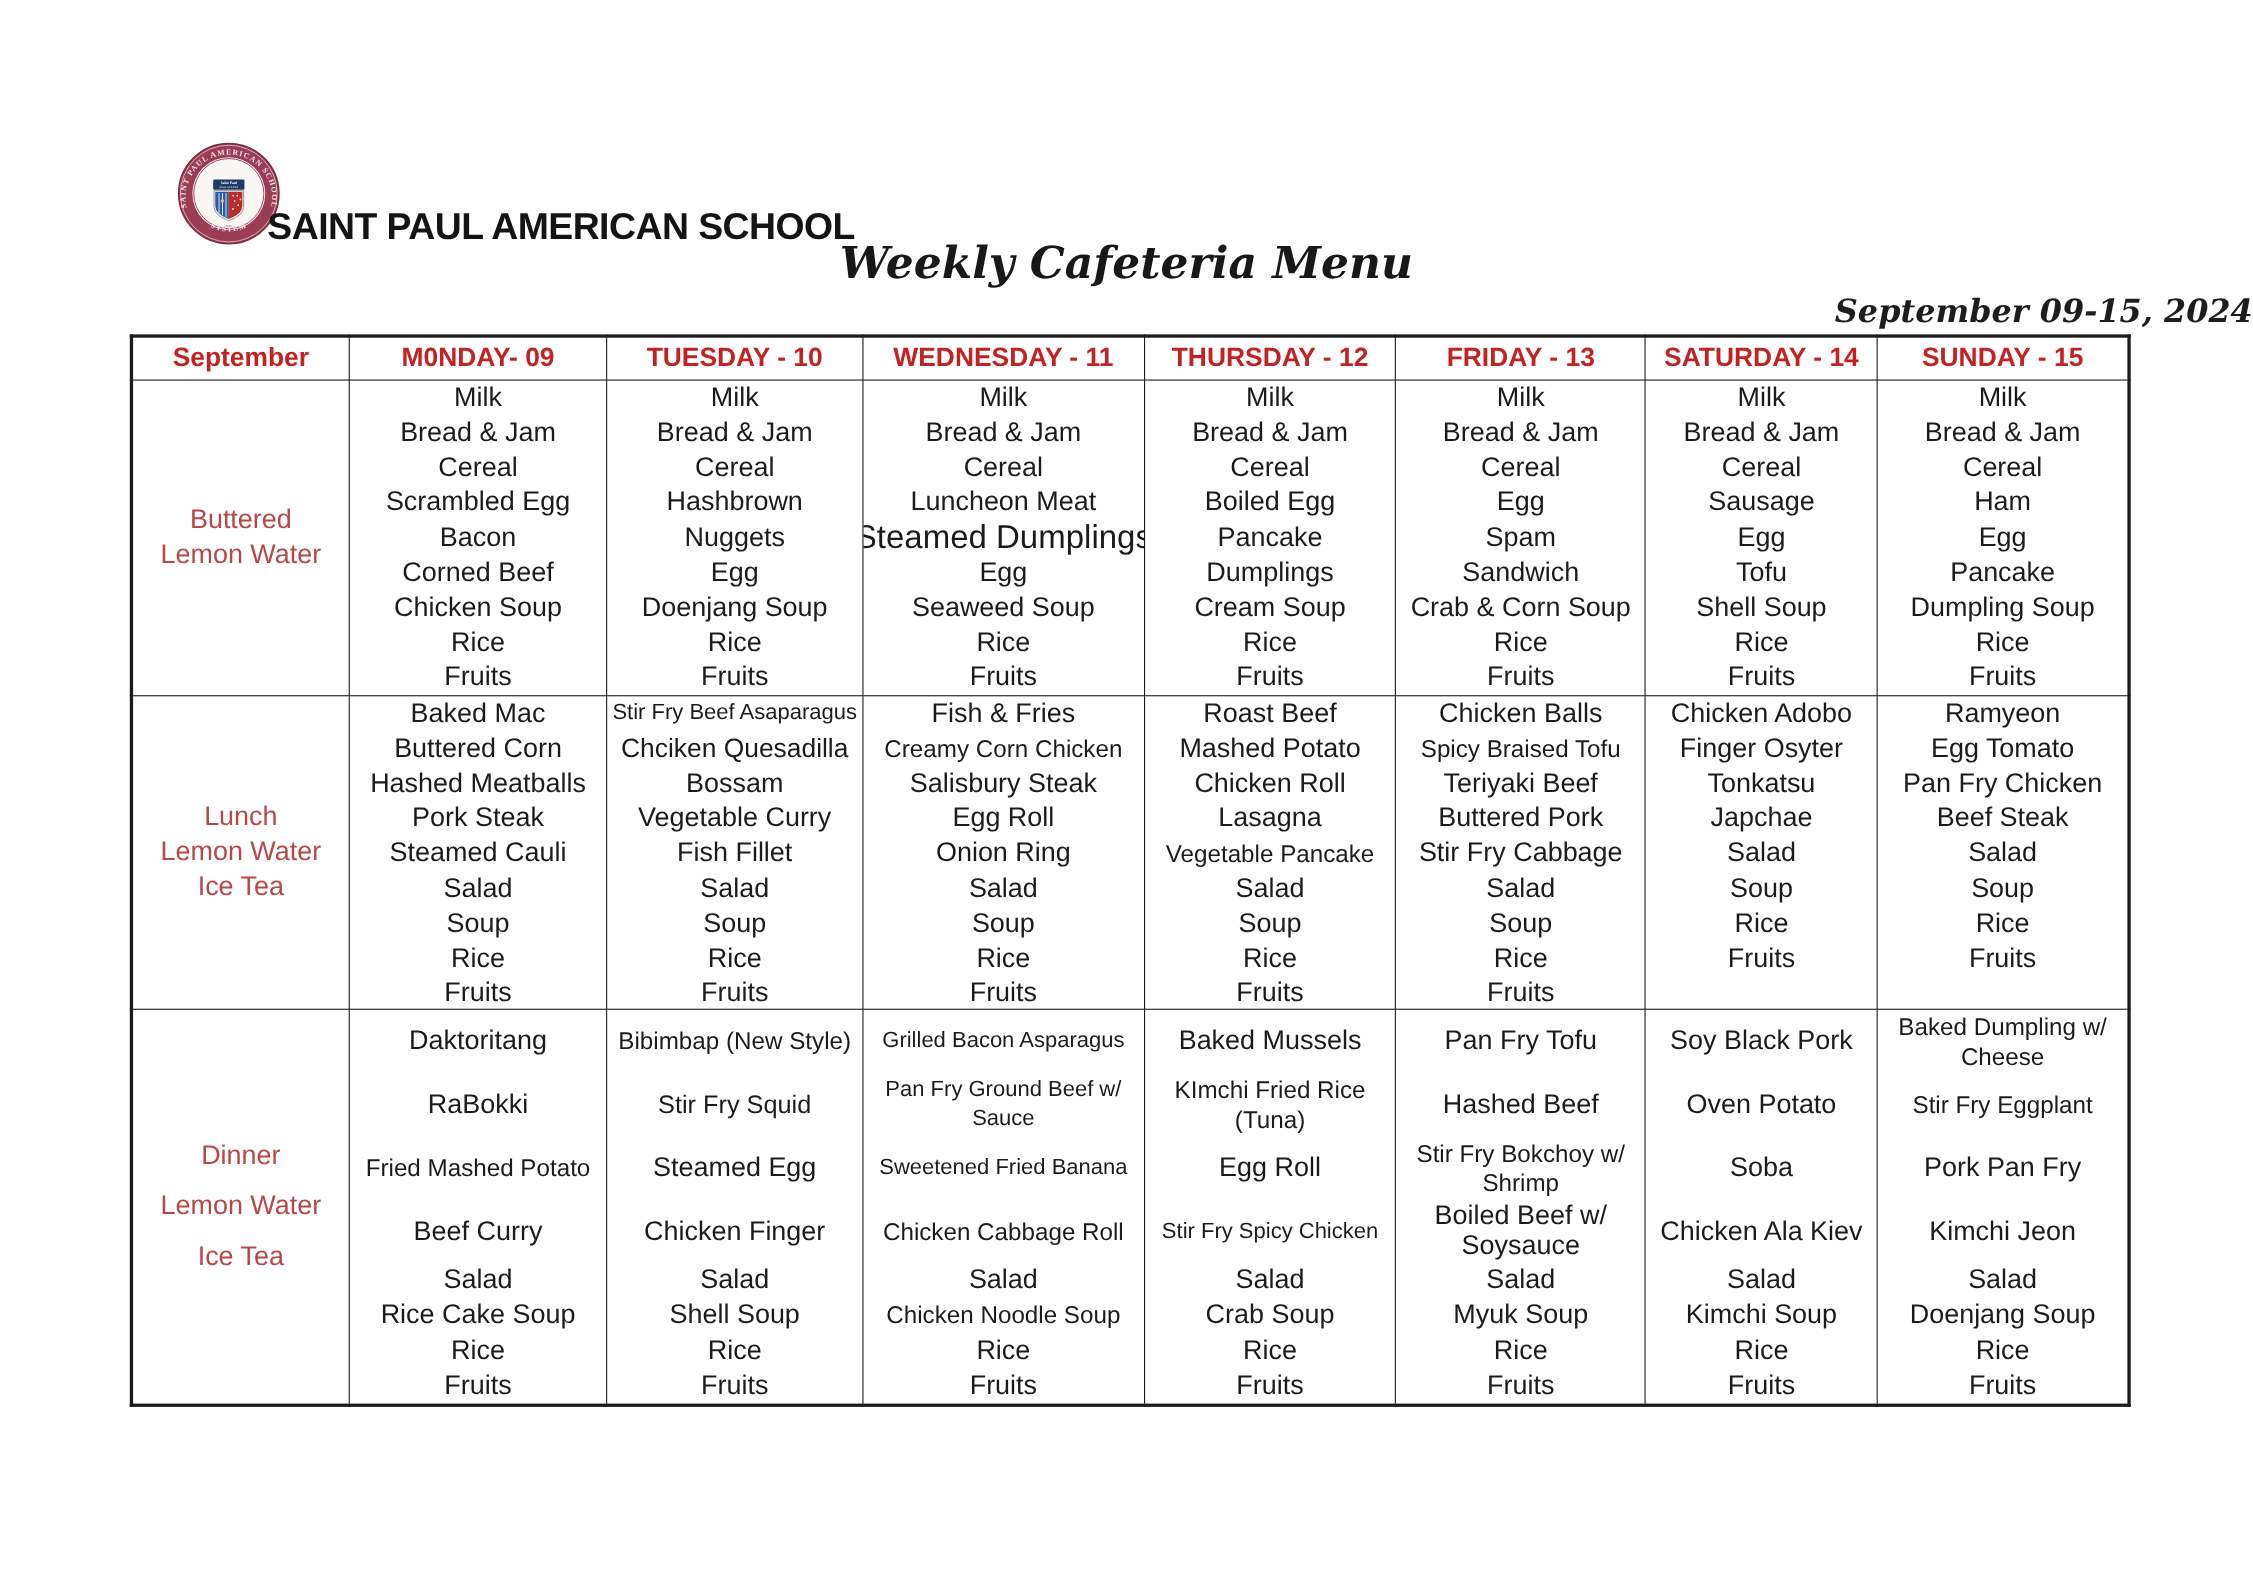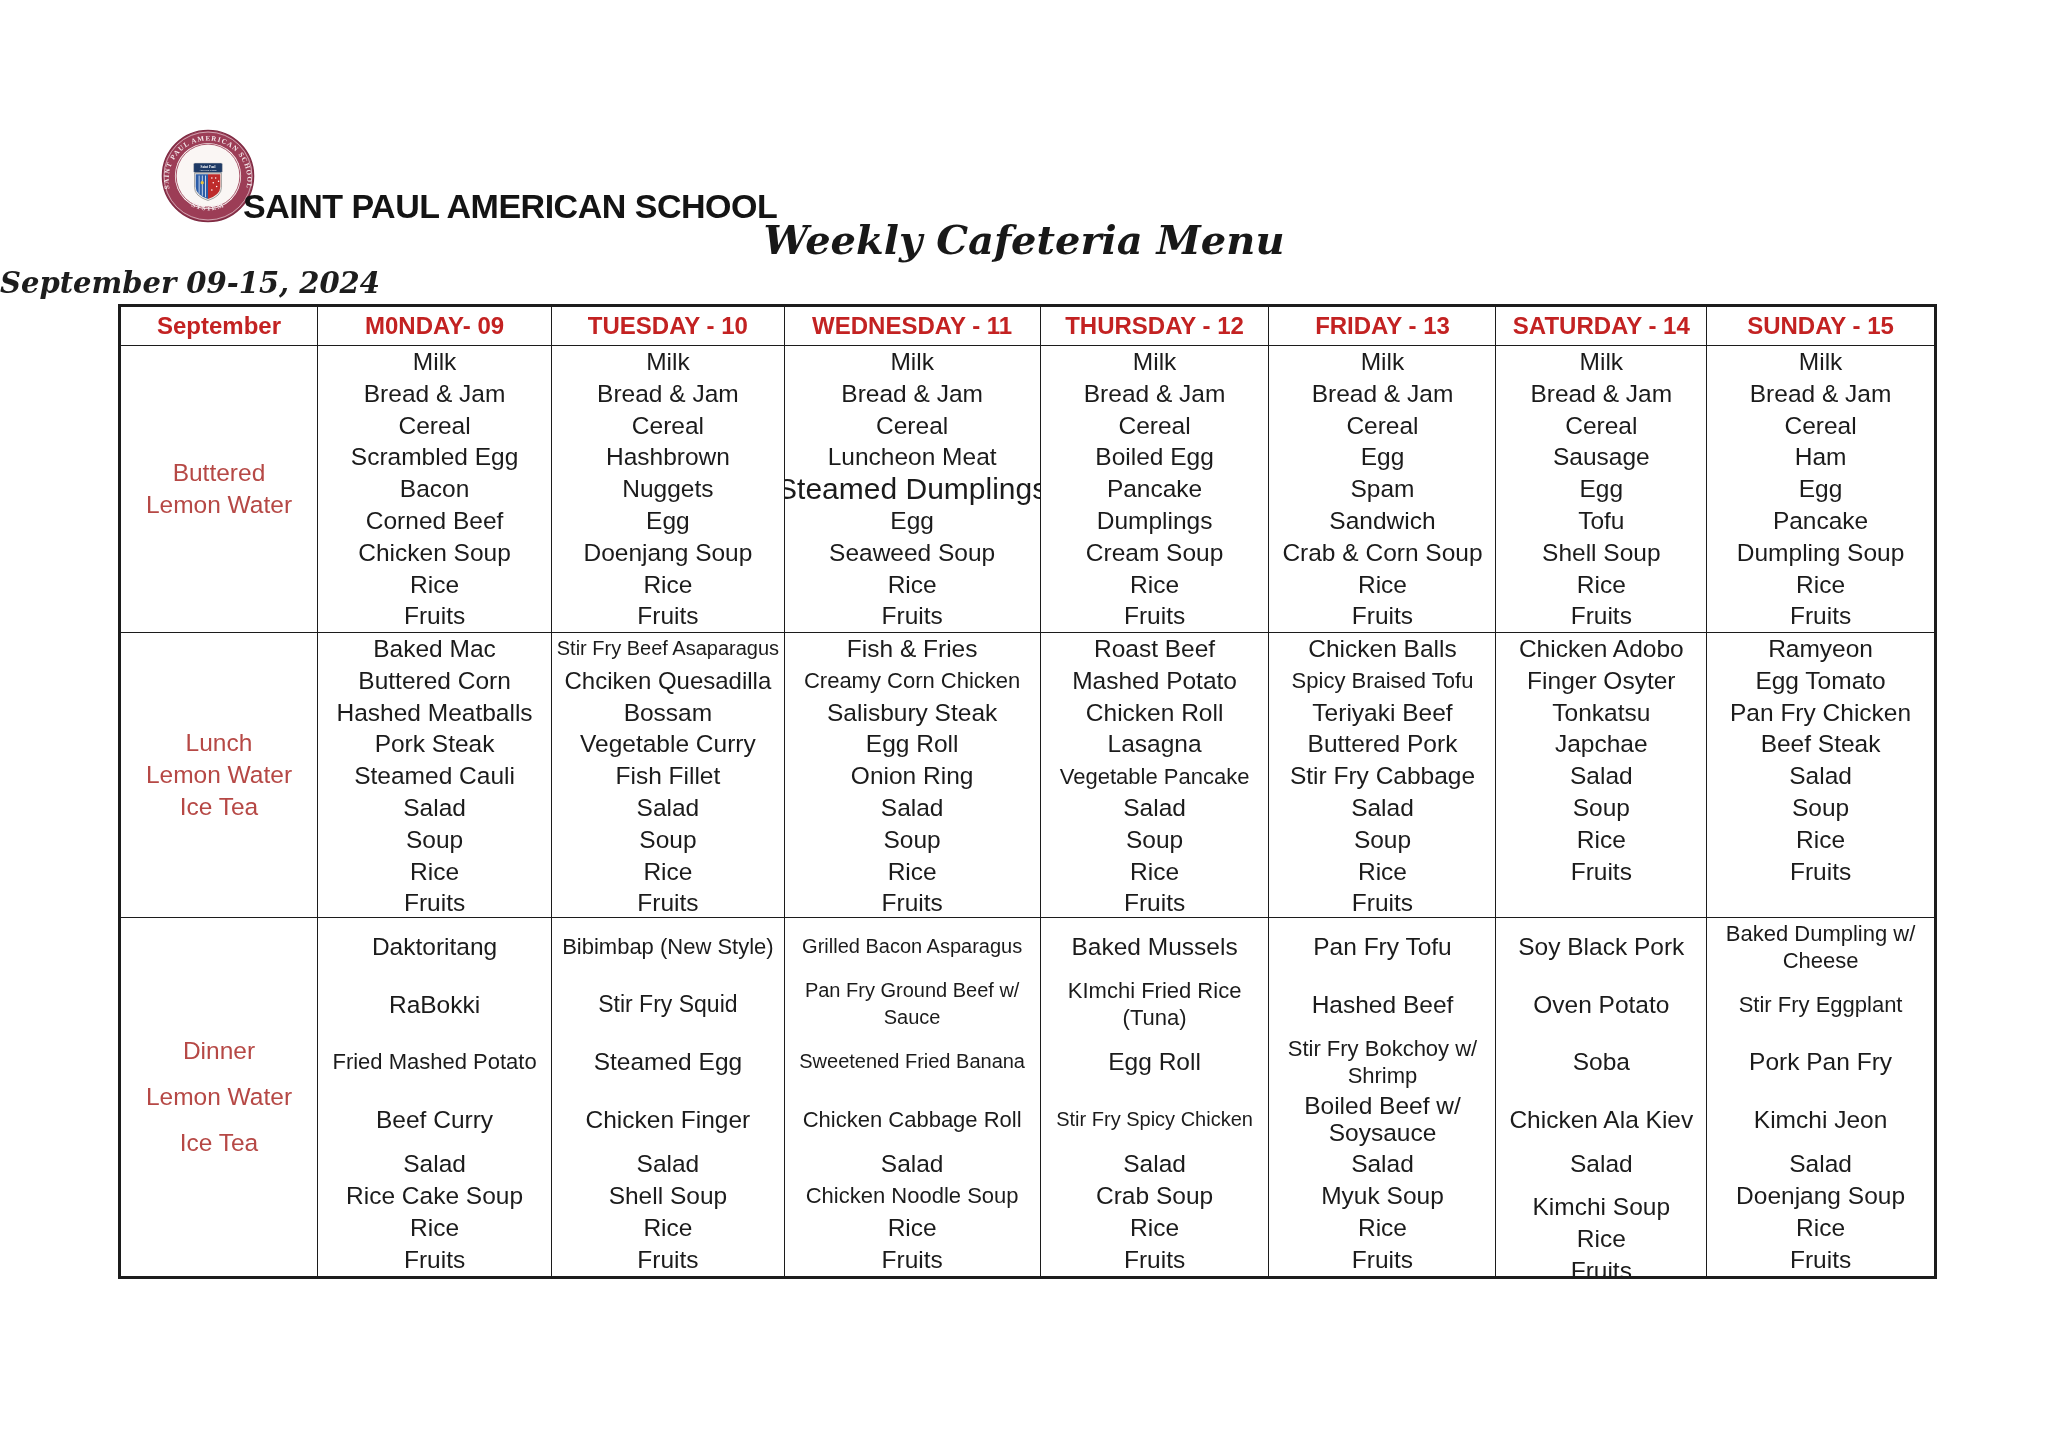--- a/index.html
+++ b/index.html
@@ -26,21 +26,21 @@
   }
   .menu-title{
     position:absolute;left:0;right:0;top:216px;
     text-align:center;
     font-family:"DejaVu Serif", serif;
     font-style:italic;font-weight:bold;
     font-size:40px;color:#181818;
   }
   .date-range{
     position:absolute;left:0;right:0;top:266px;
-    text-align:left;
+    text-align:right;
     font-family:"DejaVu Serif", serif;
     font-style:italic;font-weight:600;
     font-size:29px;color:#1d1d1d;
   }
   
   table.menu{
     position:absolute;left:118px;top:304px;width:1819px;
     border-collapse:collapse;table-layout:fixed;
     border:3px solid var(--border);
   }
@@ -420,21 +420,21 @@
               <div class="line line-d" style="font-size: 24.5px;">Fruits</div>
             </div>
           </td>
           <td>
             <div class="stack">
               <div class="slot" style="font-size: 24.5px;">Soy Black Pork</div>
               <div class="slot" style="font-size: 24.5px;">Oven Potato</div>
               <div class="slot" style="font-size: 24.5px;">Soba</div>
               <div class="slot" style="font-size: 24.5px;">Chicken Ala Kiev</div>
               <div class="line line-d" style="font-size: 24.5px;">Salad</div>
-              <div class="line line-d" style="font-size: 24.5px; margin-top: 11px;">Kimchi Soup</div>
+              <div class="line line-d" style="font-size: 24.5px;">Kimchi Soup</div>
               <div class="line line-d" style="font-size: 24.5px;">Rice</div>
               <div class="line line-d" style="font-size: 24.5px;">Fruits</div>
             </div>
           </td>
           <td>
             <div class="stack">
               <div class="slot" style="font-size: 22px;">Baked Dumpling w/
 Cheese</div>
               <div class="slot" style="font-size: 22px;">Stir Fry Eggplant</div>
               <div class="slot" style="font-size: 24.5px;">Pork Pan Fry</div>

